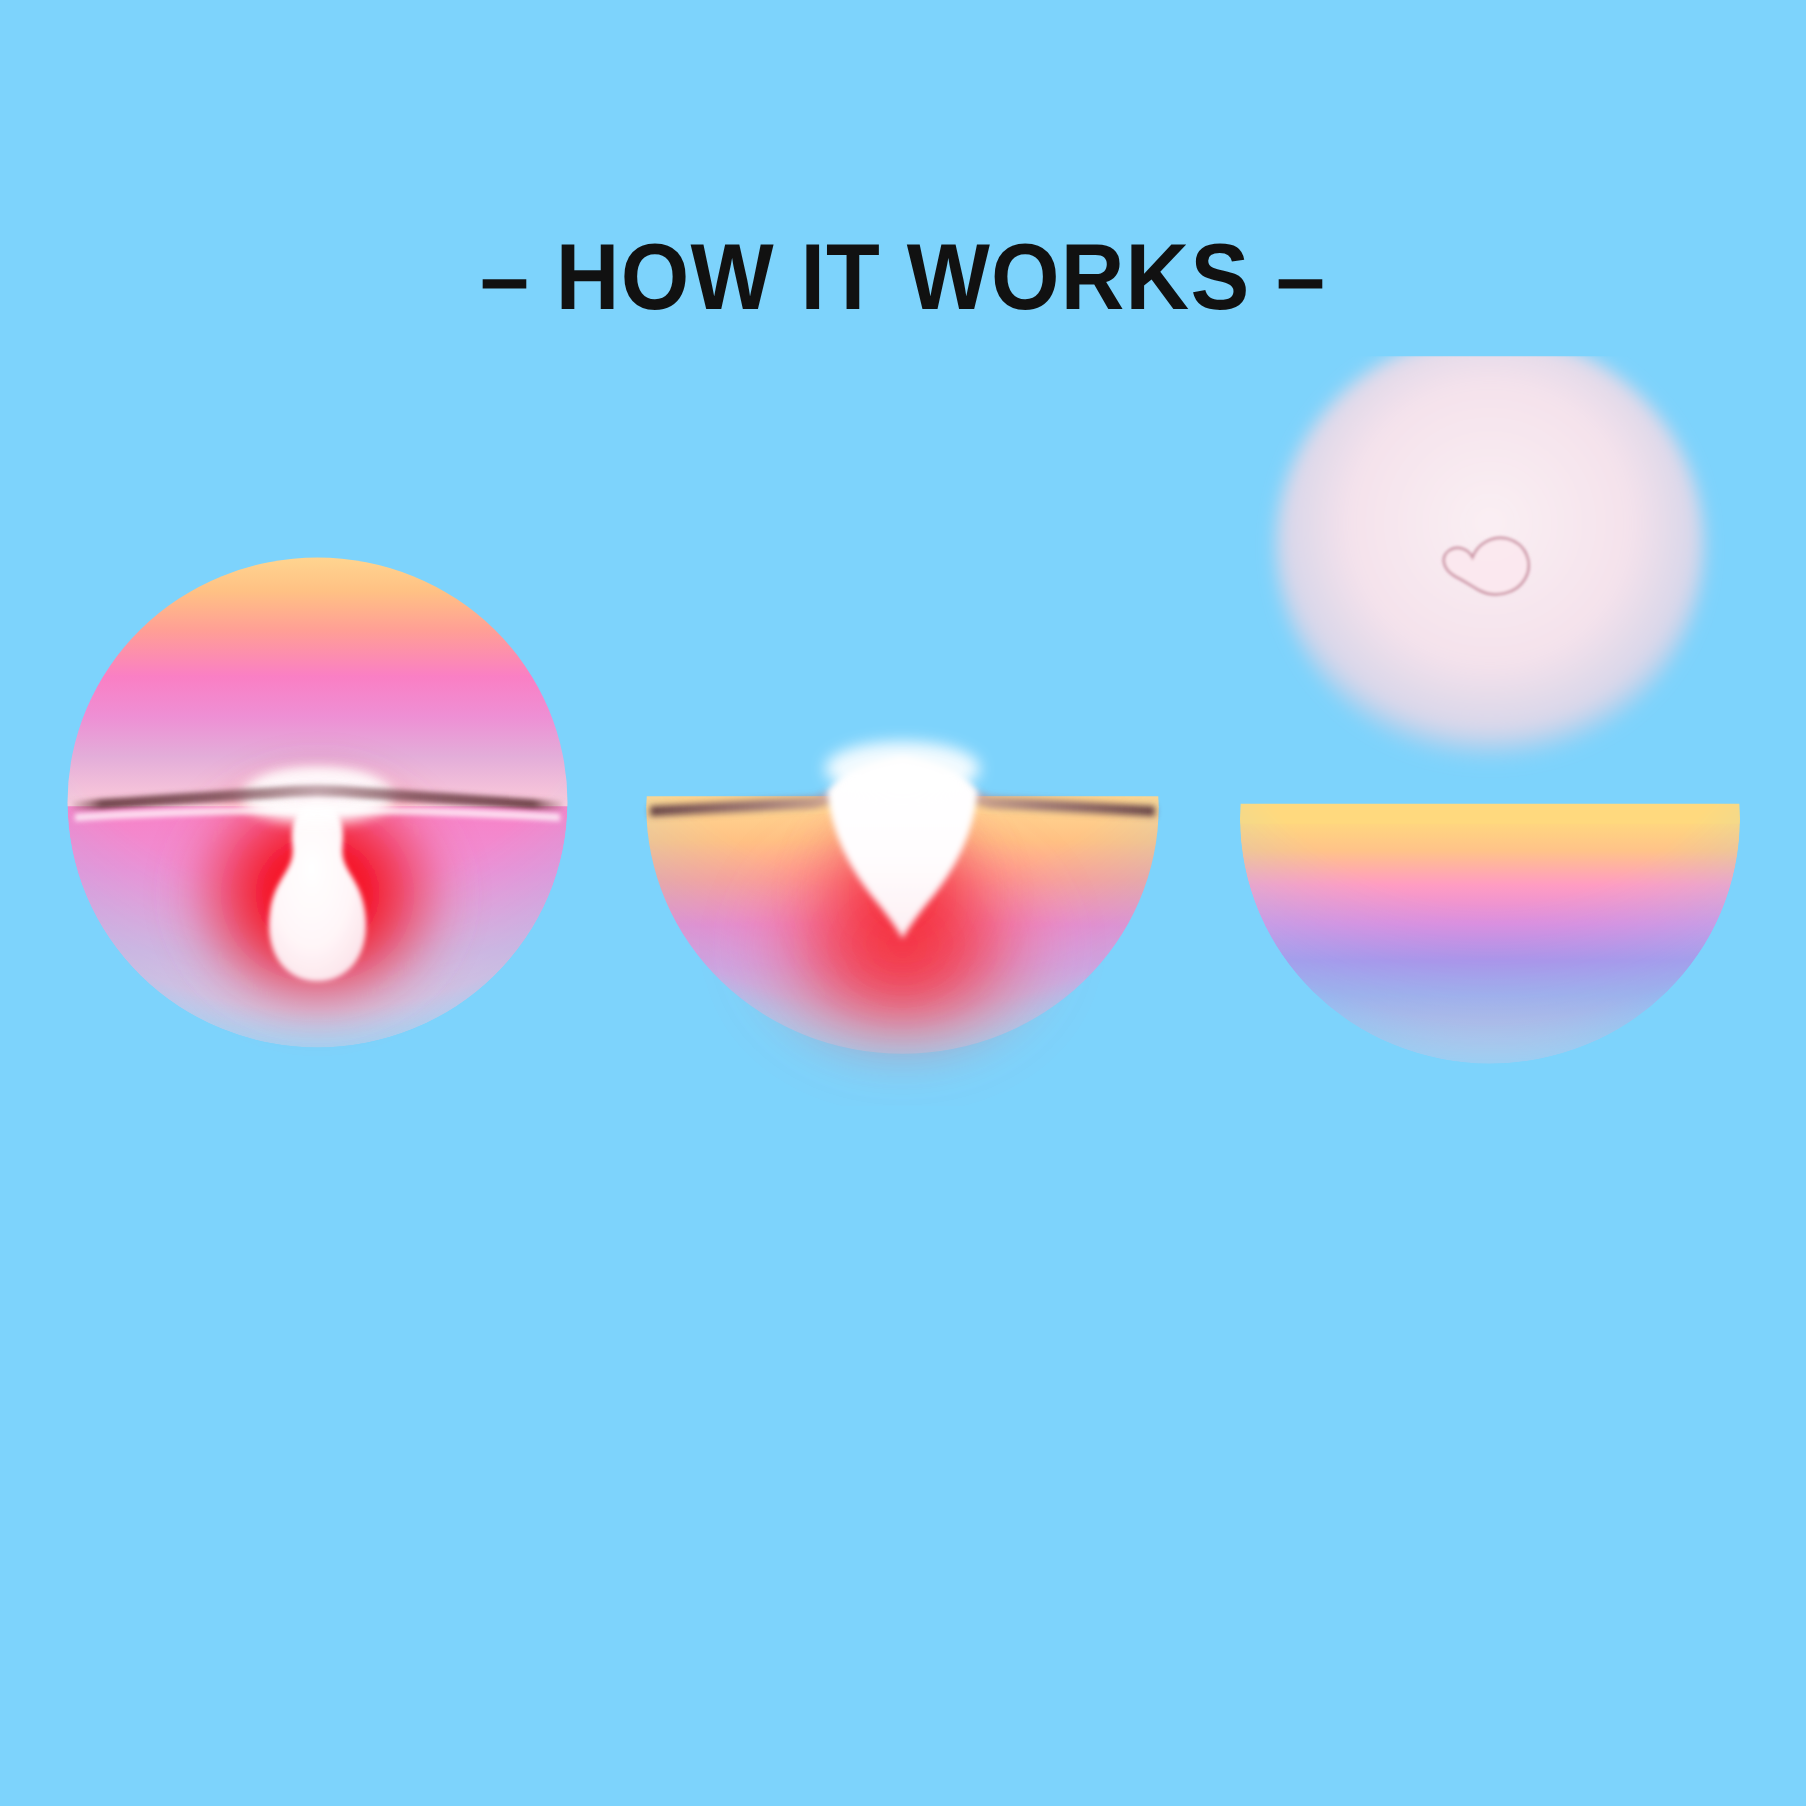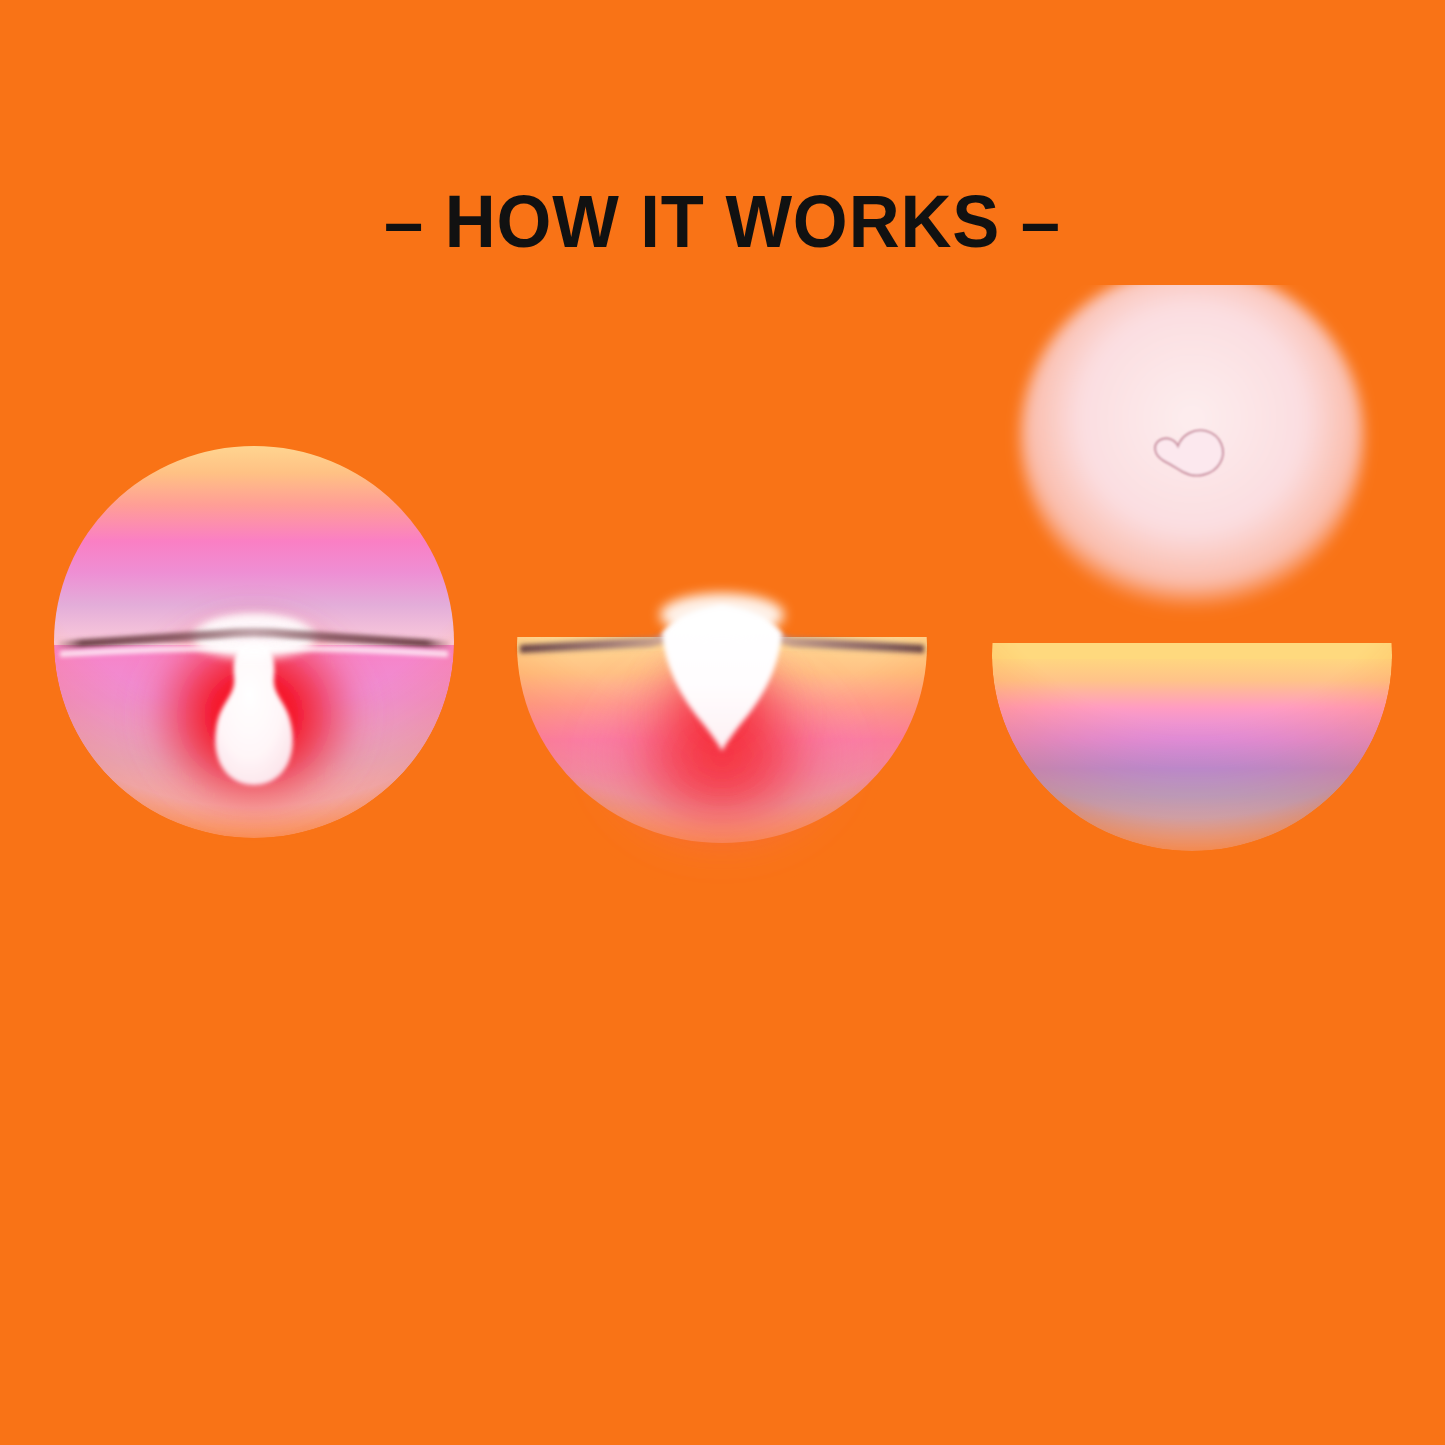--- a/index.html
+++ b/index.html
@@ -10,21 +10,21 @@
     width: 1445px;
     height: 1445px;
     background: #FCCBDA;
     font-family: "Liberation Sans", sans-serif;
     overflow: hidden;
   }
   .page {
     position: relative;
     width: 1445px;
     height: 1445px;
-    background: #f97316;
+    background: #7dd3fc;
     overflow: hidden;
   }
 
   
   .title {
     position: absolute;
     top: 178px;
     left: 0;
     width: 1445px;
     text-align: center;

